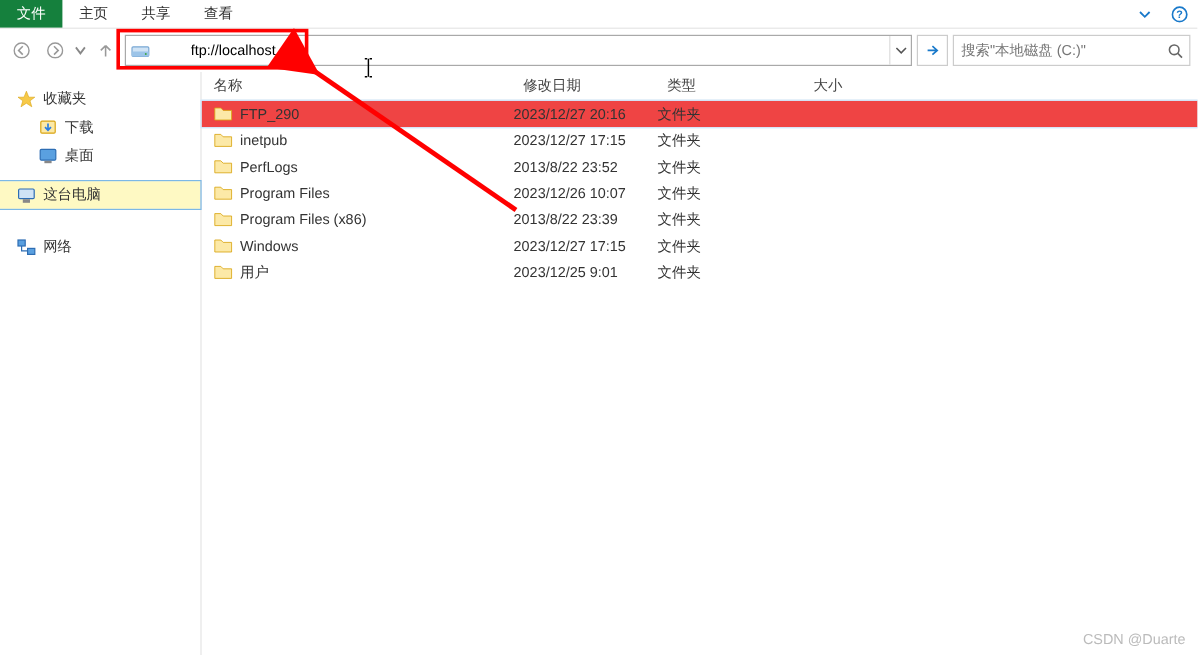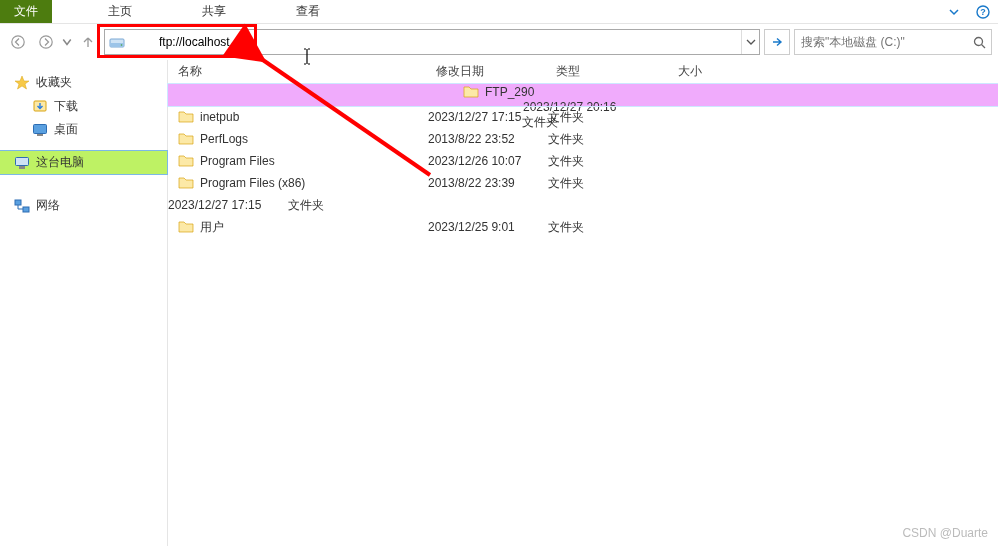--- a/index.html
+++ b/index.html
@@ -1,20 +1,20 @@
 <!DOCTYPE html>
 <html><head>
 <meta charset="utf-8">
 <style>
 * { margin: 0; padding: 0; box-sizing: border-box; font-family: "Microsoft YaHei", "Segoe UI", sans-serif; }
 body { width: 998px; height: 546px; background: #fff; font-size: 12px; color: #333; position: relative; overflow: hidden; }
 
 .menubar { height: 24px; display: flex; align-items: stretch; border-bottom: 1px solid #e5e5e5; }
-.menubar .file-tab { background: #4d7c0f; color: #fff; padding: 0 14px; display: flex; align-items: center; font-size: 12px; }
-.menubar .menu-item { padding: 0 14px; display: flex; align-items: center; color: #333; margin-left: 42px; }
+.menubar .file-tab { background: #15803d; color: #fff; padding: 0 14px; display: flex; align-items: center; font-size: 12px; }
+.menubar .menu-item { padding: 0 14px; display: flex; align-items: center; color: #333; }
 .menubar .spacer { flex: 1; }
 .menubar .chevron { padding: 0 8px; display: flex; align-items: center; color: #1979ca; }
 .menubar .help { padding: 0 8px; display: flex; align-items: center; color: #1979ca; font-weight: bold; }
 
 .navbar { height: 36px; display: flex; align-items: center; padding: 4px 6px; gap: 4px; }
 .nav-btn { width: 24px; height: 24px; display: flex; align-items: center; justify-content: center; color: #777; }
 .nav-btn svg { width: 14px; height: 14px; }
 .nav-drop { width: 10px; }
 
 .addrbar-wrap { flex: 1; height: 26px; border: 1px solid #a9a9a9; display: flex; align-items: center; background: #fff; position: relative; }
@@ -27,35 +27,35 @@
 
 .search-wrap { width: 198px; height: 26px; border: 1px solid #ccc; display: flex; align-items: center; background: #fff; }
 .search-input { flex: 1; border: none; font-size: 12px; padding: 0 6px; color: #888; outline: none; }
 .search-icon { width: 24px; display: flex; align-items: center; justify-content: center; color: #555; }
 
 .body { display: flex; height: calc(546px - 24px - 36px); }
 .sidebar { width: 168px; border-right: 1px solid #e5e5e5; padding-top: 10px; }
 .side-group-title { display:flex; align-items:center; gap:6px; padding: 4px 8px 4px 14px; color:#333; }
 .side-item { display:flex; align-items:center; gap:6px; padding: 3px 8px 3px 32px; color:#333; }
 .side-item.top-level { padding-left: 14px; }
-.side-item.selected { background: #bef264; outline: 1px solid #7cb8e6; }
+.side-item.selected { background: #fef9c3; outline: 1px solid #7cb8e6; }
 .side-sep { height: 10px; }
 .ico { width:16px; height:16px; display:inline-flex; align-items:center; justify-content:center; flex-shrink:0; }
 
 .content { flex: 1; display:flex; flex-direction:column; }
 .col-head { display:flex; height: 24px; border-bottom: 1px solid #e5e5e5; color:#444; align-items:center; }
 .col-head div { padding: 0 8px; font-size:12px; }
 .c-name { width: 260px; padding-left:10px !important;}
 .c-date { width: 120px; }
 .c-type { width: 122px; }
 .c-size { width: 80px; }
 
 .file-list { flex:1; }
 .row { display:flex; align-items:center; height:22px; font-size:12px; }
-.row.selected { background:#f0abfc; outline:1px solid #cde8ff;flex-direction:column; }
+.row.selected { background:#ef4444; outline:1px solid #cde8ff; }
 .row .c-name { display:flex; align-items:center; gap:6px; padding-left:6px; }
 
 .watermark { position:absolute; right:10px; bottom:6px; color:#bbb; font-size:12px; }
 
 .arrow-overlay { position:absolute; pointer-events:none; left:0; top:0; }
 
 .cursor-caret { position:absolute; left: 300px; top: 48px; pointer-events:none; }
 </style>
 </head>
 <body>
@@ -256,20 +256,28 @@
                 <path d="M1 3 H6 L8 5 H15 V13 H1 Z" fill="#fce9a7" stroke="#d9a412" stroke-width="0.7"></path>
               </svg>
             </span>
             <span>Program Files (x86)</span>
           </div>
           <div class="c-date">2013/8/22 23:39</div>
           <div class="c-type">文件夹</div>
           <div class="c-size"></div>
         </div>
         <div class="row">
+          <div class="c-name">
+            <span class="ico">
+              <svg width="16" height="16" viewBox="0 0 16 16">
+                <path d="M1 3 H6 L8 5 H15 V13 H1 Z" fill="#fce9a7" stroke="#d9a412" stroke-width="0.7"></path>
+              </svg>
+            </span>
+            <span>Windows</span>
+          </div>
           <div class="c-date">2023/12/27 17:15</div>
           <div class="c-type">文件夹</div>
           <div class="c-size"></div>
         </div>
         <div class="row">
           <div class="c-name">
             <span class="ico">
               <svg width="16" height="16" viewBox="0 0 16 16">
                 <path d="M1 3 H6 L8 5 H15 V13 H1 Z" fill="#fce9a7" stroke="#d9a412" stroke-width="0.7"></path>
               </svg>

